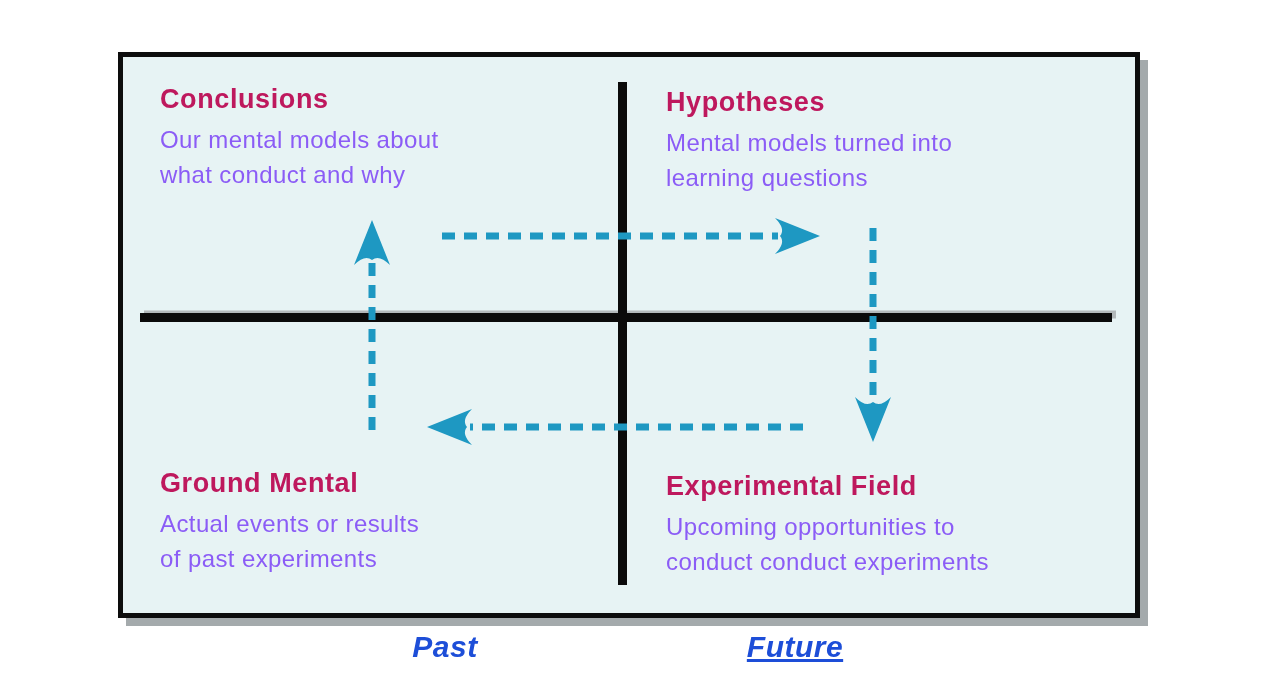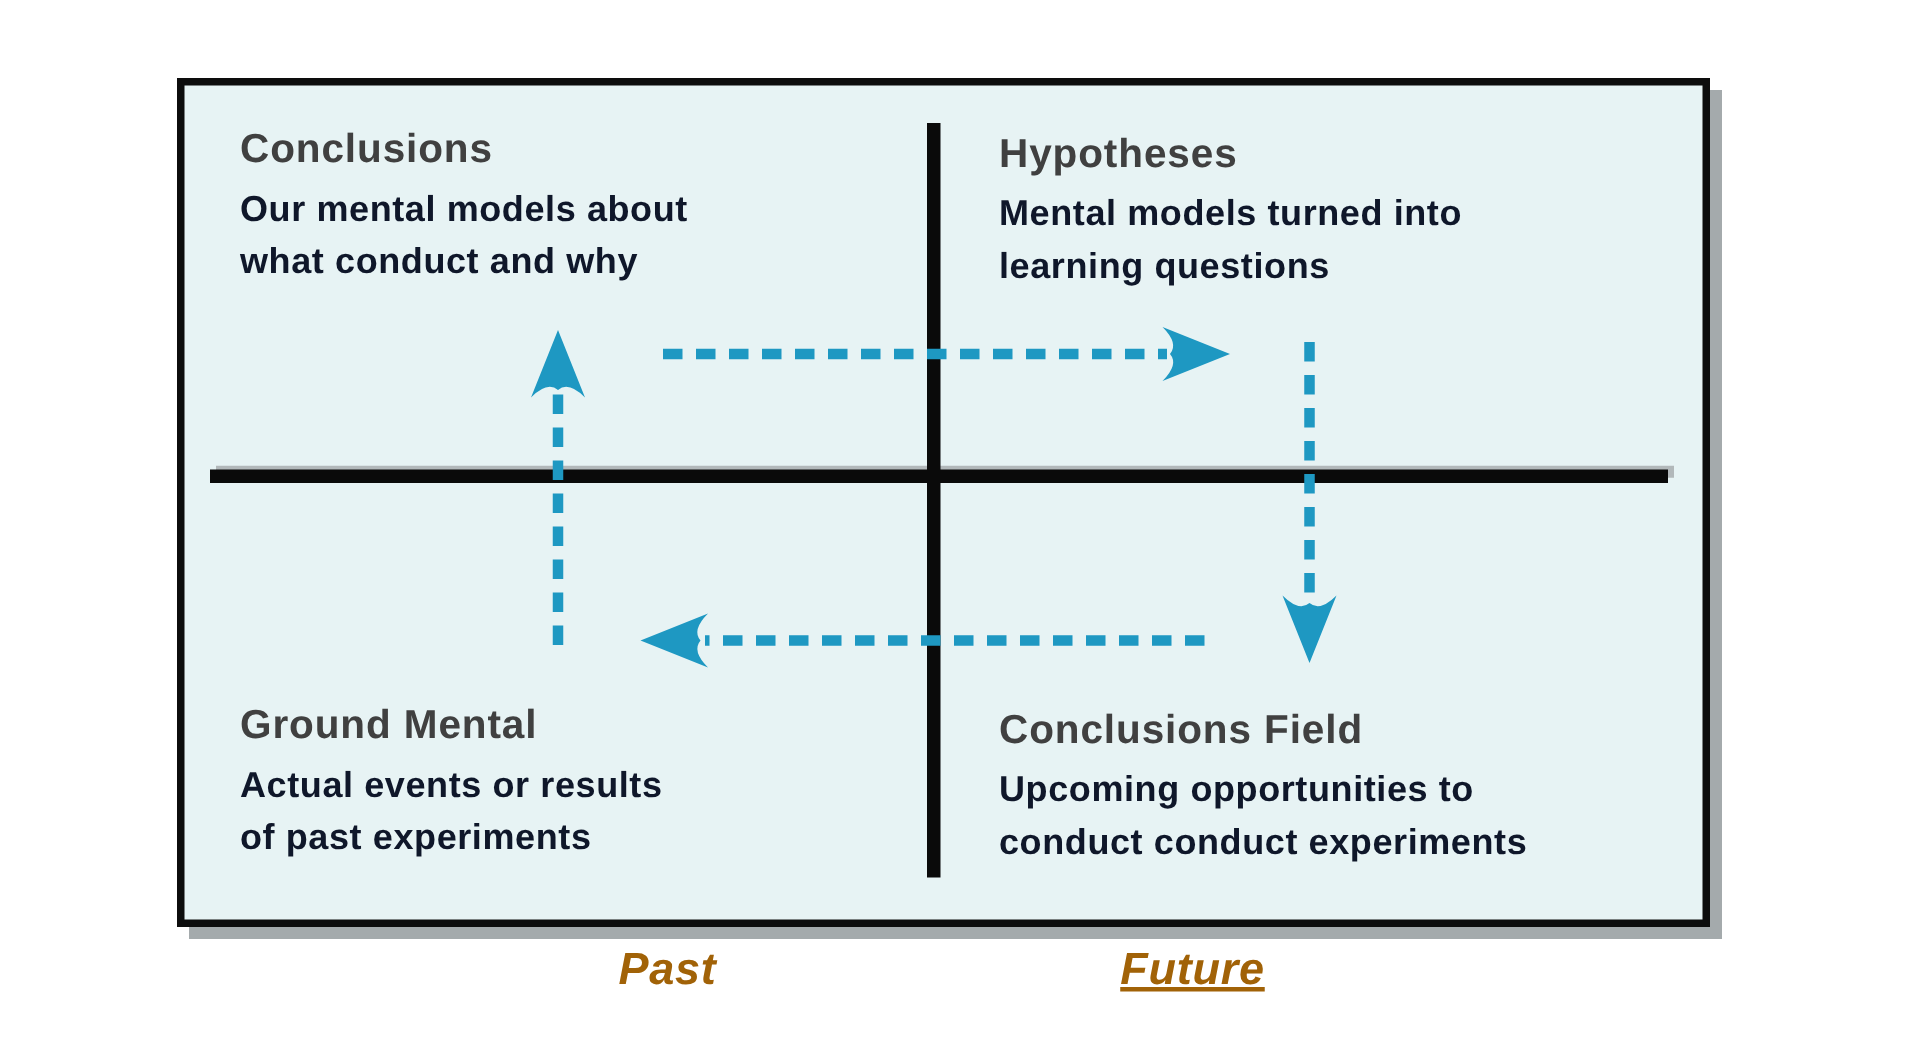--- a/index.html
+++ b/index.html
@@ -31,43 +31,43 @@
     top: 0;
     width: 1272px;
     height: 692px;
     pointer-events: none;
   }
   .qblock {
     position: absolute;
     width: 440px;
   }
   .qblock .title {
-    color: #404040;
+    color: #be185d;
     font-size: 27px;
     font-weight: 700;
     letter-spacing: 0.6px;
     margin-bottom: 7px;
   }
   .qblock .bodyline {
-    color: #0f172a;
+    color: #8b5cf6;
     font-size: 24px;
-    font-weight: 700;
+    font-weight: 400;
     letter-spacing: 0.4px;
     line-height: 35px;
   }
   .q-tl { left: 160px; top: 84px; }
   .q-tr { left: 666px; top: 87px; }
   .q-bl { left: 160px; top: 468px; }
   .q-br { left: 666px; top: 471px; }
   .axis-label {
     position: absolute;
     top: 630px;
     width: 180px;
     text-align: center;
-    color: #a16207;
+    color: #1d4ed8;
     font-size: 30px;
     font-weight: 700;
     font-style: italic;
     letter-spacing: 0.5px;
   }
   .axis-label-past { left: 355px; }
   .axis-label-future { left: 705px; text-decoration: underline; }
 </style>
 </head>
 <body>
@@ -88,21 +88,21 @@
     <div class="bodyline">learning questions</div>
   </div>
 
   <div class="qblock q-bl">
     <div class="title">Ground Mental</div>
     <div class="bodyline">Actual events or results</div>
     <div class="bodyline">of past experiments</div>
   </div>
 
   <div class="qblock q-br">
-    <div class="title">Conclusions Field</div>
+    <div class="title">Experimental Field</div>
     <div class="bodyline">Upcoming opportunities to</div>
     <div class="bodyline">conduct conduct experiments</div>
   </div>
 
   <svg class="overlay" width="1272" height="692" viewBox="0 0 1272 692" xmlns="http://www.w3.org/2000/svg">
 
     <line x1="144" y1="314.5" x2="1116" y2="314.5" stroke="#b2b8ba" stroke-width="8"></line>
 
     <line x1="140" y1="317.5" x2="1112" y2="317.5" stroke="#0a0a0a" stroke-width="9"></line>
 

